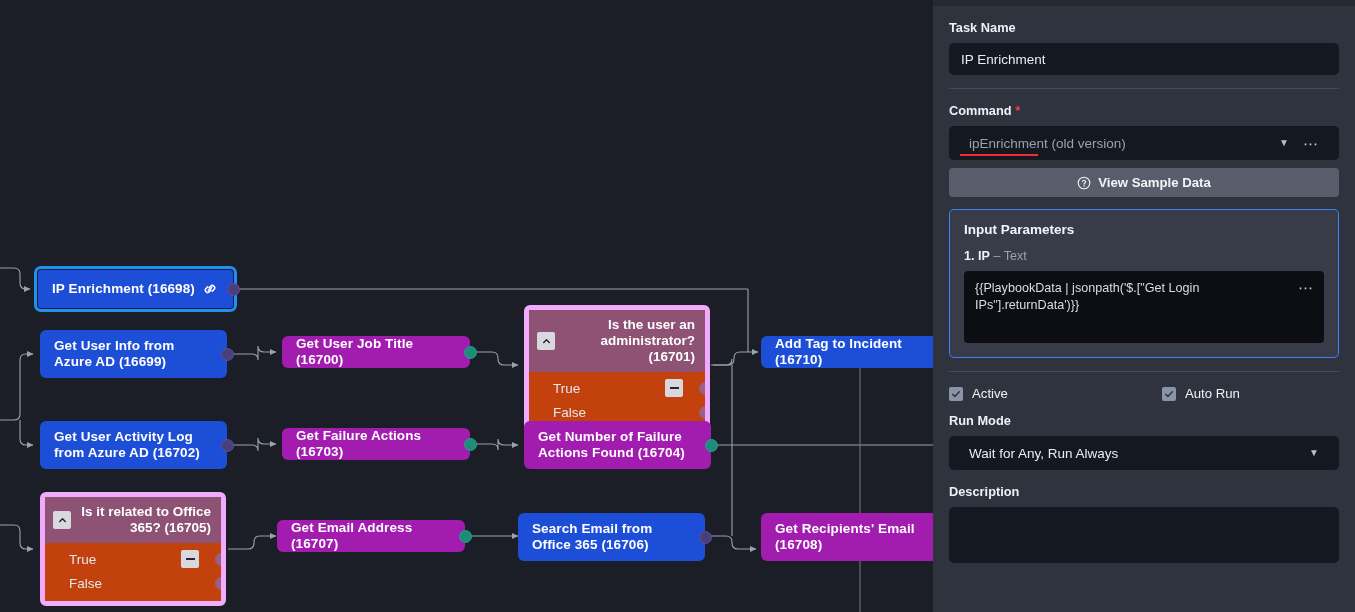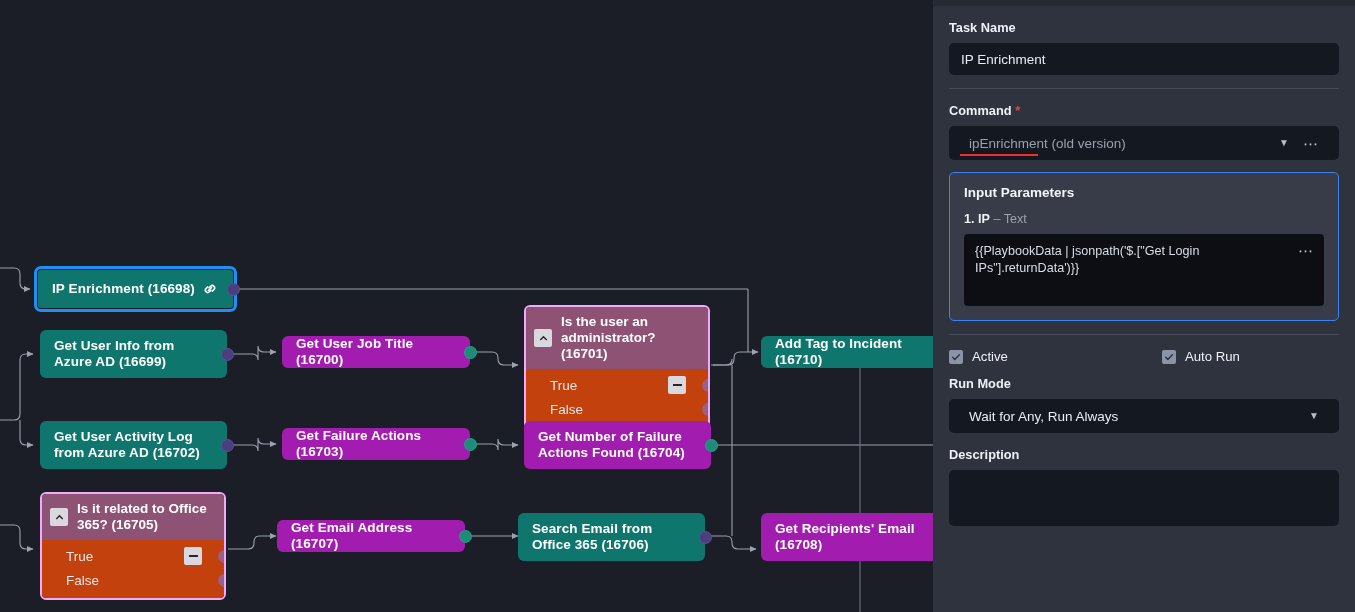--- a/index.html
+++ b/index.html
@@ -27,21 +27,21 @@
     border-radius: 6px;
     color: #ffffff;
     font-size: 13.5px;
     font-weight: bold;
     line-height: 16px;
     display: flex;
     align-items: center;
     padding: 0 14px;
     letter-spacing: .1px;
   }
-  .node.purple { background: #0f766e; }
+  .node.purple { background: #1d4ed8; }
   .node.teal   { background: #a21caf; }
   .node-label { display: block; }
 
   .node.selected {
     outline: 3px solid #1e90f5;
     outline-offset: 1px;
     border-radius: 3px;
   }
   .port {
     position: absolute;
@@ -52,23 +52,24 @@
   }
   .port.purple { background: #4a3e7d; border: 1px solid #5d4f9a; }
   .port.teal   { background: #1d8c78; border: 1px solid #22a08a; }
 
   .link-icon { margin-left: auto; width: 18px; height: 18px; display:block; }
 
   
   .cond {
     position: absolute;
     border-radius: 6px;
-    border: 2px solid #f0abfc;
+    border: 5px solid #f0abfc;
     overflow: hidden;
     background: #2b2233;
+    text-align: right;
   }
   .cond-head {
     background: #8d5274;
     display: flex; align-items: center;
     padding: 7px 10px 7px 8px;
     min-height: 44px;
   }
   .cond-chev {
     width: 18px; height: 18px;
     background: #d8d8de;
@@ -383,20 +384,28 @@
       <span class="req">*</span>
     </div>
 
     <div class="select">
       <span>ipEnrichment (old version)</span>
       <span class="underline-err"></span>
       <span class="sel-caret">▼</span>
       <span class="sel-dots">⋯</span>
     </div>
 
+    <div class="sample-btn">
+      <svg width="14" height="14" viewBox="0 0 16 16">
+        <circle cx="8" cy="8" r="6.6" fill="none" stroke="#f2f4f8" stroke-width="1.3"></circle>
+        <path d="M6.3,6.2 a1.8,1.8 0 1 1 1.9,2.2 v1.0" fill="none" stroke="#f2f4f8" stroke-width="1.3" stroke-linecap="round"></path>
+        <circle cx="8.15" cy="11.4" r="0.85" fill="#f2f4f8"></circle>
+      </svg>
+      <span>View Sample Data</span>
+    </div>
 
     <div class="params-card">
       <div class="params-title">Input Parameters</div>
       <div class="param-head">
         <span class="param-num">1.</span>
         <span class="param-name">IP</span>
         <span class="param-type">– Text</span>
       </div>
       <div class="param-val">
         <span>{{PlaybookData | jsonpath('$.["Get Login IPs"].returnData')}}</span>

